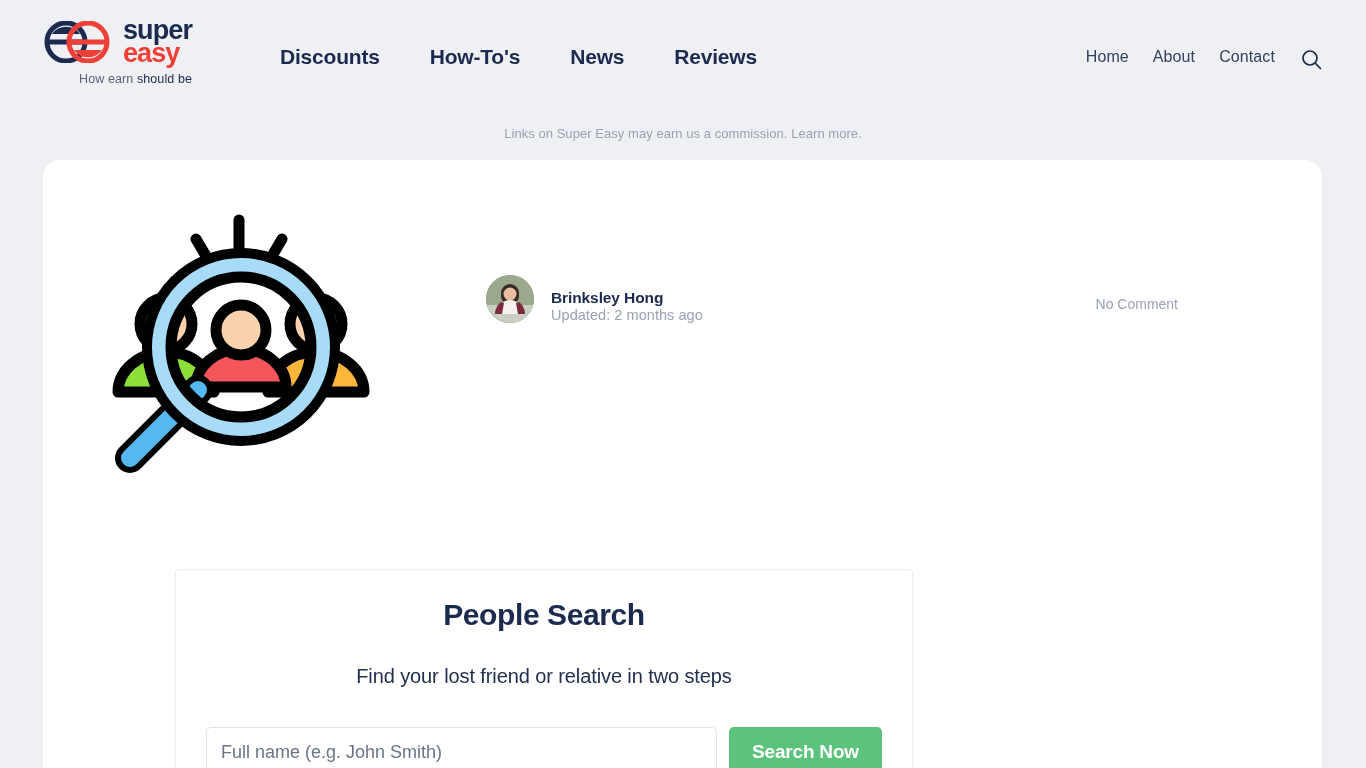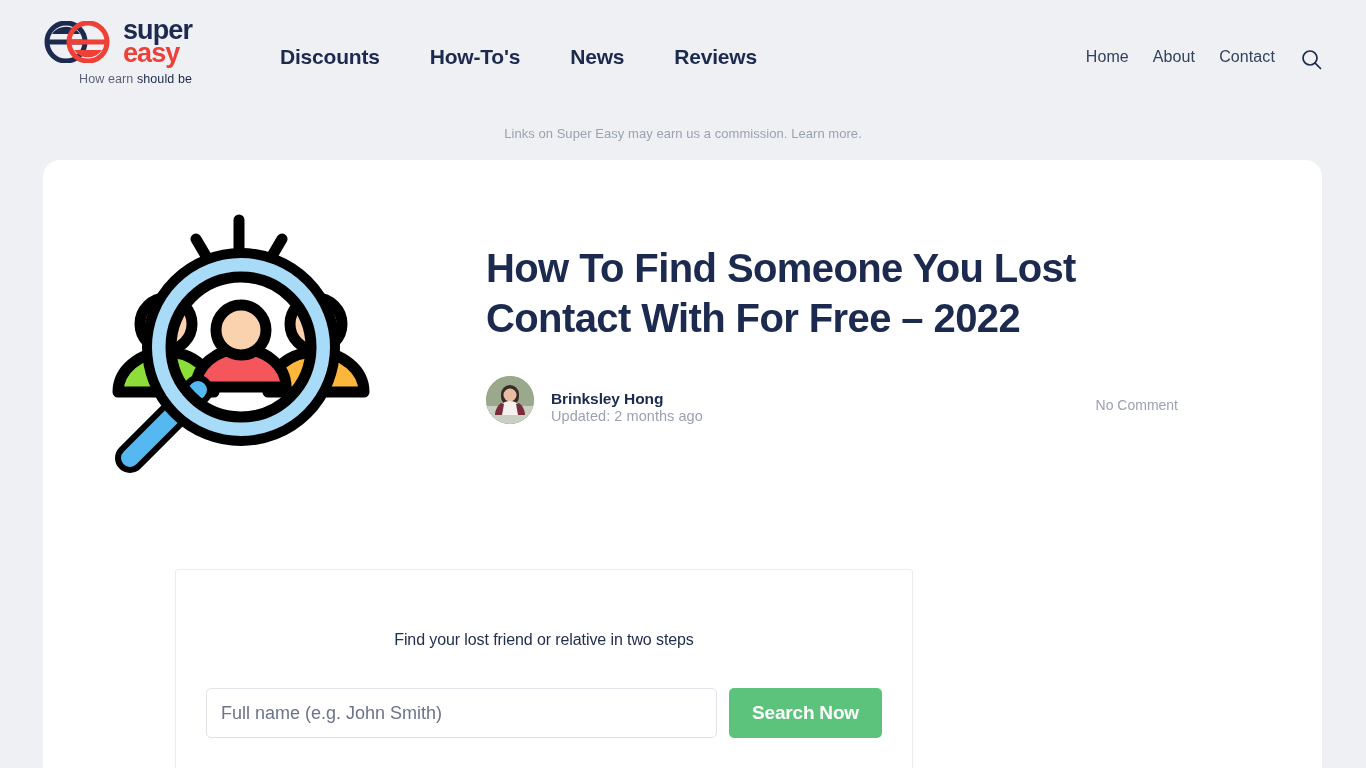--- a/index.html
+++ b/index.html
@@ -217,21 +217,21 @@
     text-align: center;
     font-size: 30px;
     font-weight: 700;
     letter-spacing: -0.4px;
     color: #1b2a4e;
   }
   .widget-sub {
     margin: 0;
     margin-top: 33px;
     text-align: center;
-    font-size: 16px;
+    font-size: 20px;
     color: #22304f;
     letter-spacing: -0.1px;
   }
   .widget-form {
     display: flex;
     margin-top: 39px;
     gap: 12px;
   }
   .name-input {
     flex: 1;
@@ -352,21 +352,20 @@
           <path d="M92 178 L24 246" stroke="#56b8f0" stroke-width="18" stroke-linecap="round"></path>
         </g>
 
         <circle cx="135" cy="135" r="93" fill="none" stroke="#000000" stroke-width="12"></circle>
         <circle cx="135" cy="135" r="82" fill="none" stroke="#a8dbf7" stroke-width="14"></circle>
         <circle cx="135" cy="135" r="70" fill="none" stroke="#000000" stroke-width="11"></circle>
       </svg>
     </div>
 
     <div class="hero-text">
-      <h1 class="post-title">How To Find Someone You Lost Contact With For Free – 2022</h1>
 
       <div class="byline">
         <span class="avatar">
           <svg width="48" height="48" viewBox="0 0 48 48" aria-hidden="true">
             <defs>
               <clipPath id="av">
                   <circle cx="24" cy="24" r="24"></circle>
                 </clipPath>
             </defs>
             <g clip-path="url(#av)">
@@ -383,20 +382,21 @@
         <span class="byline-text">
           <a class="author-name" href="#" style="display:block;text-decoration:none;">Brinksley Hong</a>
           <span class="updated" style="display:block;">Updated: 2 months ago</span>
         </span>
         <span class="comment-count">No Comment</span>
       </div>
     </div>
   </div>
 
   <section class="search-widget">
+    <h2 class="widget-title">People Search</h2>
     <p class="widget-sub">Find your lost friend or relative in two steps</p>
     <form class="widget-form">
       <input class="name-input" type="text" placeholder="Full name (e.g. John Smith)" style="">
       <button class="search-now" type="submit">Search Now</button>
     </form>
   </section>
 
 </main>
 
 </body></html>

